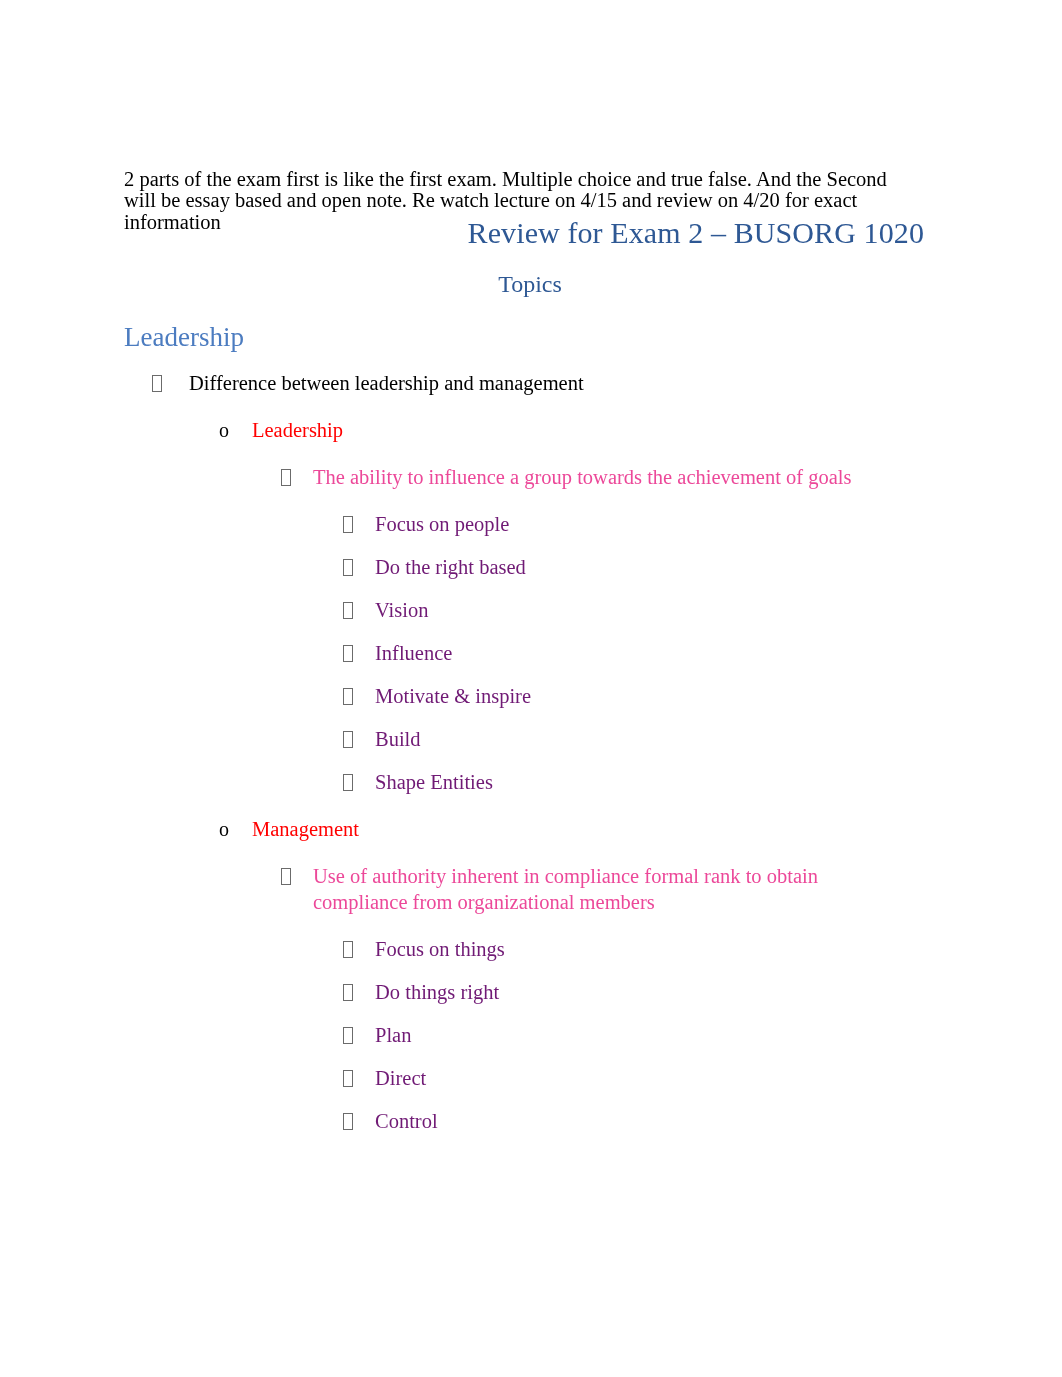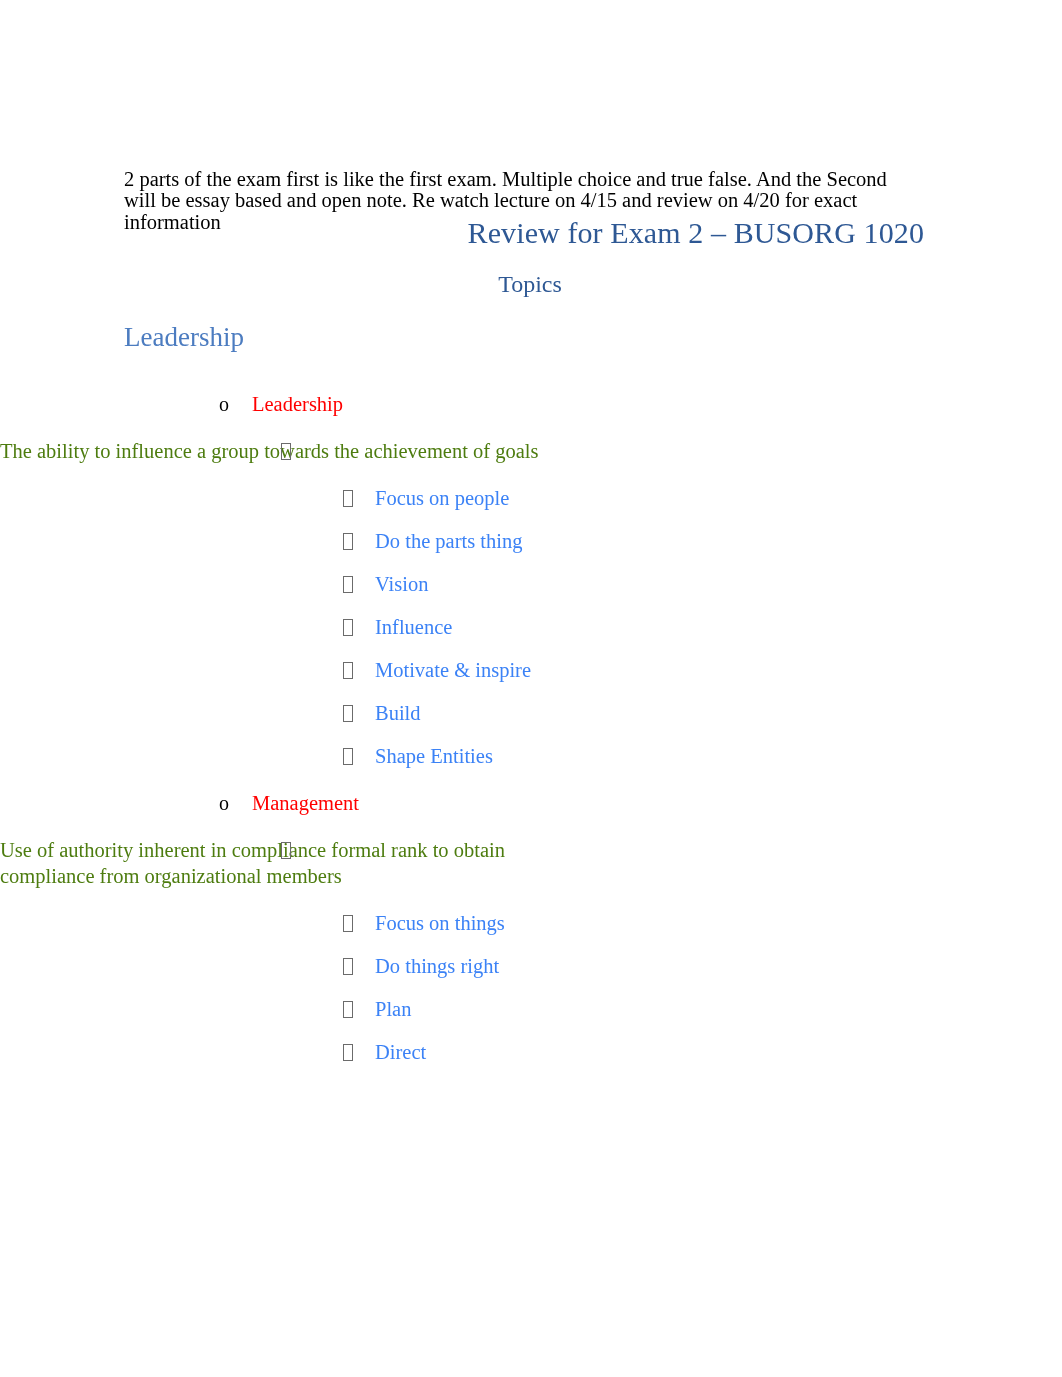--- a/index.html
+++ b/index.html
@@ -112,62 +112,66 @@
   .lvl1 { margin-bottom: 18px; }
   .lvl1 > .marker { left: 152px; }
   .lvl1 > .txt { margin-left: 189px; color: #000000; }
 
   .lvl2 { margin-bottom: 17px; }
   .lvl2 > .marker { left: 219px; font-size: 20px; }
   .lvl2 > .txt { margin-left: 252px; color: #FF0000; }
 
   .lvl3 { margin-bottom: 17px; }
   .lvl3 > .marker { left: 281px; }
-  .lvl3 > .txt { color: #4d7c0f; max-width: 600px; }
+  .lvl3 > .txt { margin-left: 313px; color: #ec4899; max-width: 600px; }
 
   .lvl4 { margin-bottom: 17px; }
   .lvl4 > .marker { left: 343px; }
-  .lvl4 > .txt { margin-left: 375px; color: #3b82f6; }
+  .lvl4 > .txt { margin-left: 375px; color: #701a75; }
 
   
   .gap-before { margin-top: 21px; }
 </style>
 </head>
 <body>
 
 <div class="page">
 
   <p class="intro">2 parts of the exam first is like the first exam. Multiple choice and true false. And the Second will be essay based and open note. Re watch lecture on 4/15 and review on 4/20 for exact information</p>
 
   <div class="doc-title">Review for Exam 2 – BUSORG 1020</div>
 
   <div class="doc-subtitle">Topics</div>
 
   <h1 class="section-heading">Leadership</h1>
 
   <div class="outline">
 
+    <div class="li lvl1">
+      <span class="marker"><span class="tofu"></span></span>
+      <span class="txt">Difference between leadership and management</span>
+    </div>
 
     <div class="li lvl2 gap-before">
       <span class="marker">o</span>
       <span class="txt">Leadership</span>
     </div>
 
     <div class="li lvl3 gap-before">
       <span class="marker"><span class="tofu"></span></span>
       <span class="txt">The ability to influence a group towards the achievement of goals</span>
     </div>
 
     <div class="li lvl4 gap-before">
       <span class="marker"><span class="tofu"></span></span>
       <span class="txt">Focus on people</span>
     </div>
     <div class="li lvl4">
       <span class="marker"><span class="tofu"></span></span>
-      <span class="txt">Do the parts thing</span>
+      <span class="txt">Do the right based</span>
     </div>
     <div class="li lvl4">
       <span class="marker"><span class="tofu"></span></span>
       <span class="txt">Vision</span>
     </div>
     <div class="li lvl4">
       <span class="marker"><span class="tofu"></span></span>
       <span class="txt">Influence</span>
     </div>
     <div class="li lvl4">
@@ -205,15 +209,19 @@
       <span class="marker"><span class="tofu"></span></span>
       <span class="txt">Plan</span>
     </div>
     <div class="li lvl4">
       <span class="marker"><span class="tofu"></span></span>
     </div>
     <div class="li lvl4">
       <span class="marker"><span class="tofu"></span></span>
       <span class="txt">Direct</span>
     </div>
+    <div class="li lvl4">
+      <span class="marker"><span class="tofu"></span></span>
+      <span class="txt">Control</span>
+    </div>
 
   </div>
 </div>
 
 </body></html>

